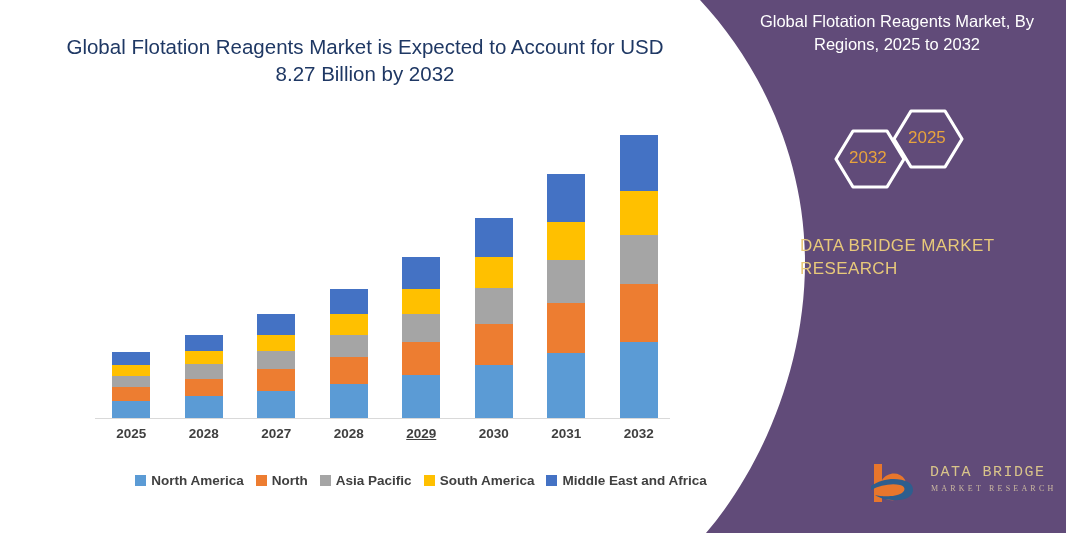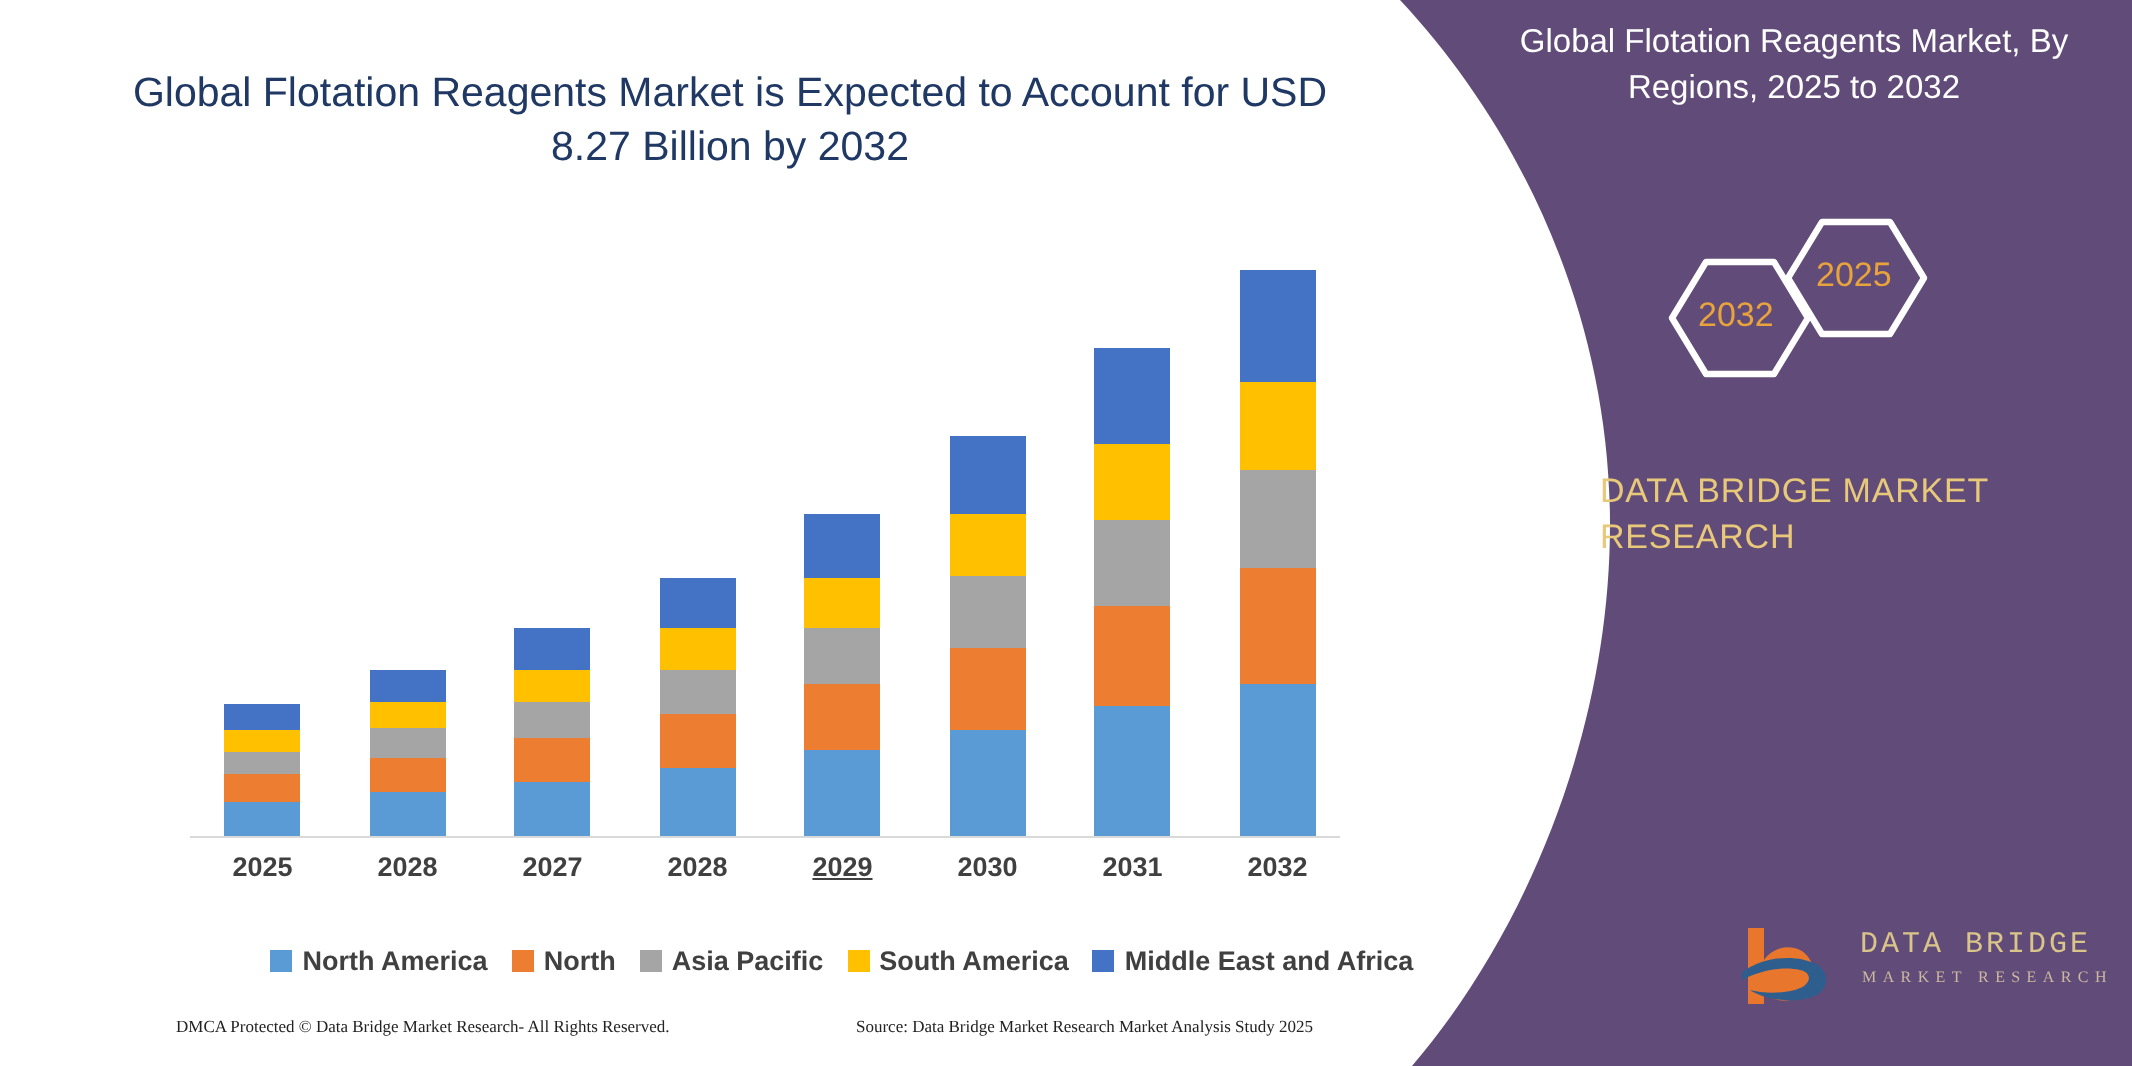--- a/index.html
+++ b/index.html
@@ -163,22 +163,20 @@
       <div class="legend-item">
         <span class="legend-swatch" style="background: rgb(255, 192, 0);"></span>
         <span class="legend-label">South America</span>
       </div>
       <div class="legend-item">
         <span class="legend-swatch" style="background: rgb(68, 114, 196);"></span>
         <span class="legend-label">Middle East and Africa</span>
       </div>
     </div>
 
-  <div id="footer-left">DMCA Protected © Data Bridge Market Research- All Rights Reserved.</div>
-  <div id="footer-right">Source: Data Bridge Market Research Market Analysis Study 2025</div>
 
   <div id="panel-title">Global Flotation Reagents Market, By Regions, 2025 to 2032</div>
 
   <div id="hex-wrap">
     <svg width="190" height="110" viewBox="0 0 190 110" xmlns="http://www.w3.org/2000/svg">
       <polygon points="16,63 33,35 67,35 84,63 67,91 33,91" fill="none" stroke="#FFFFFF" stroke-width="3.2" stroke-linejoin="round"></polygon>
       <polygon points="74,43 91,15 125,15 142,43 125,71 91,71" fill="none" stroke="#FFFFFF" stroke-width="3.2" stroke-linejoin="round"></polygon>
     </svg>
     <span class="hex-label" style="left:29px;top:52px;">2032</span>
     <span class="hex-label" style="left:88px;top:32px;">2025</span>

